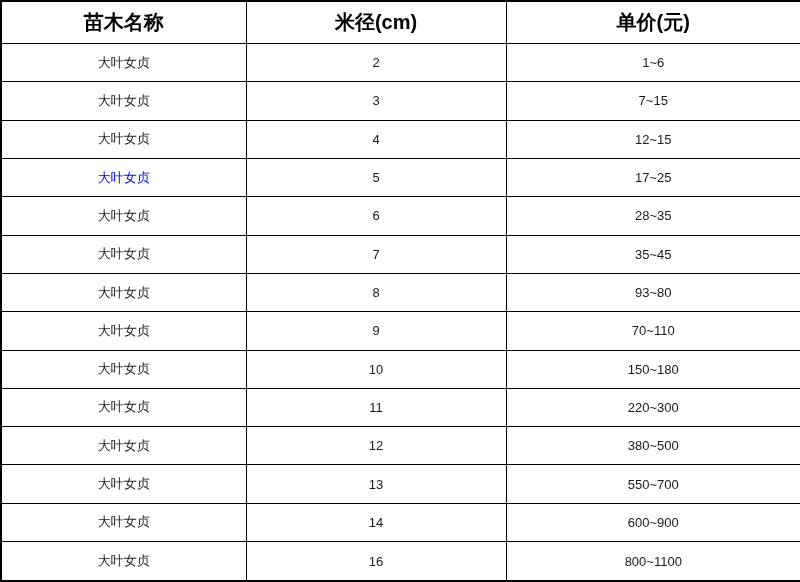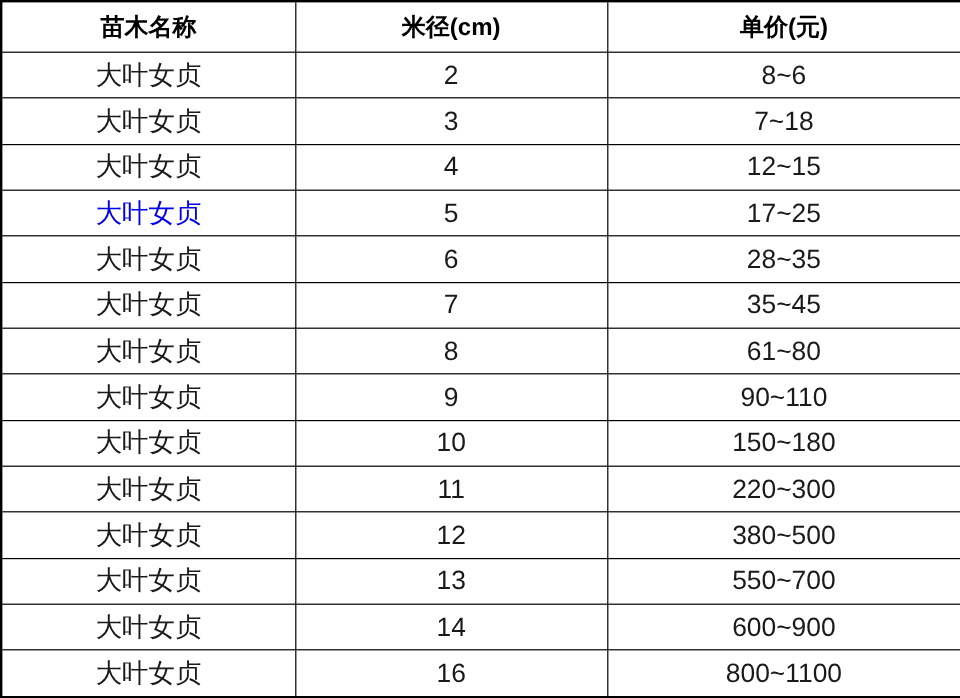--- a/index.html
+++ b/index.html
@@ -30,21 +30,21 @@
     overflow: hidden;
     white-space: nowrap;
   }
   table.price-table th {
     height: 41px;
     font-size: 20px;
     font-weight: bold;
     color: #000000;
   }
   table.price-table td {
-    font-size: 22px;
+    font-size: 13px;
     font-weight: normal;
   }
   td.link-cell {
     color: #0000EE;
     cursor: pointer;
   }
   col.col-name  { width: 245px; }
   col.col-diam  { width: 260px; }
   col.col-price { width: 295px; }
 </style>
@@ -61,26 +61,26 @@
     <tr>
       <th>苗木名称</th>
       <th>米径(cm)</th>
       <th>单价(元)</th>
     </tr>
   </thead>
   <tbody>
     <tr>
       <td>大叶女贞</td>
       <td>2</td>
-      <td>8~6</td>
+      <td>1~6</td>
     </tr>
     <tr>
       <td>大叶女贞</td>
       <td>3</td>
-      <td>7~18</td>
+      <td>7~15</td>
     </tr>
     <tr>
       <td>大叶女贞</td>
       <td>4</td>
       <td>12~15</td>
     </tr>
     <tr>
       <td class="link-cell">大叶女贞</td>
       <td>5</td>
       <td>17~25</td>
@@ -91,26 +91,26 @@
       <td>28~35</td>
     </tr>
     <tr>
       <td>大叶女贞</td>
       <td>7</td>
       <td>35~45</td>
     </tr>
     <tr>
       <td>大叶女贞</td>
       <td>8</td>
-      <td>61~80</td>
+      <td>93~80</td>
     </tr>
     <tr>
       <td>大叶女贞</td>
       <td>9</td>
-      <td>90~110</td>
+      <td>70~110</td>
     </tr>
     <tr>
       <td>大叶女贞</td>
       <td>10</td>
       <td>150~180</td>
     </tr>
     <tr>
       <td>大叶女贞</td>
       <td>11</td>
       <td>220~300</td>

